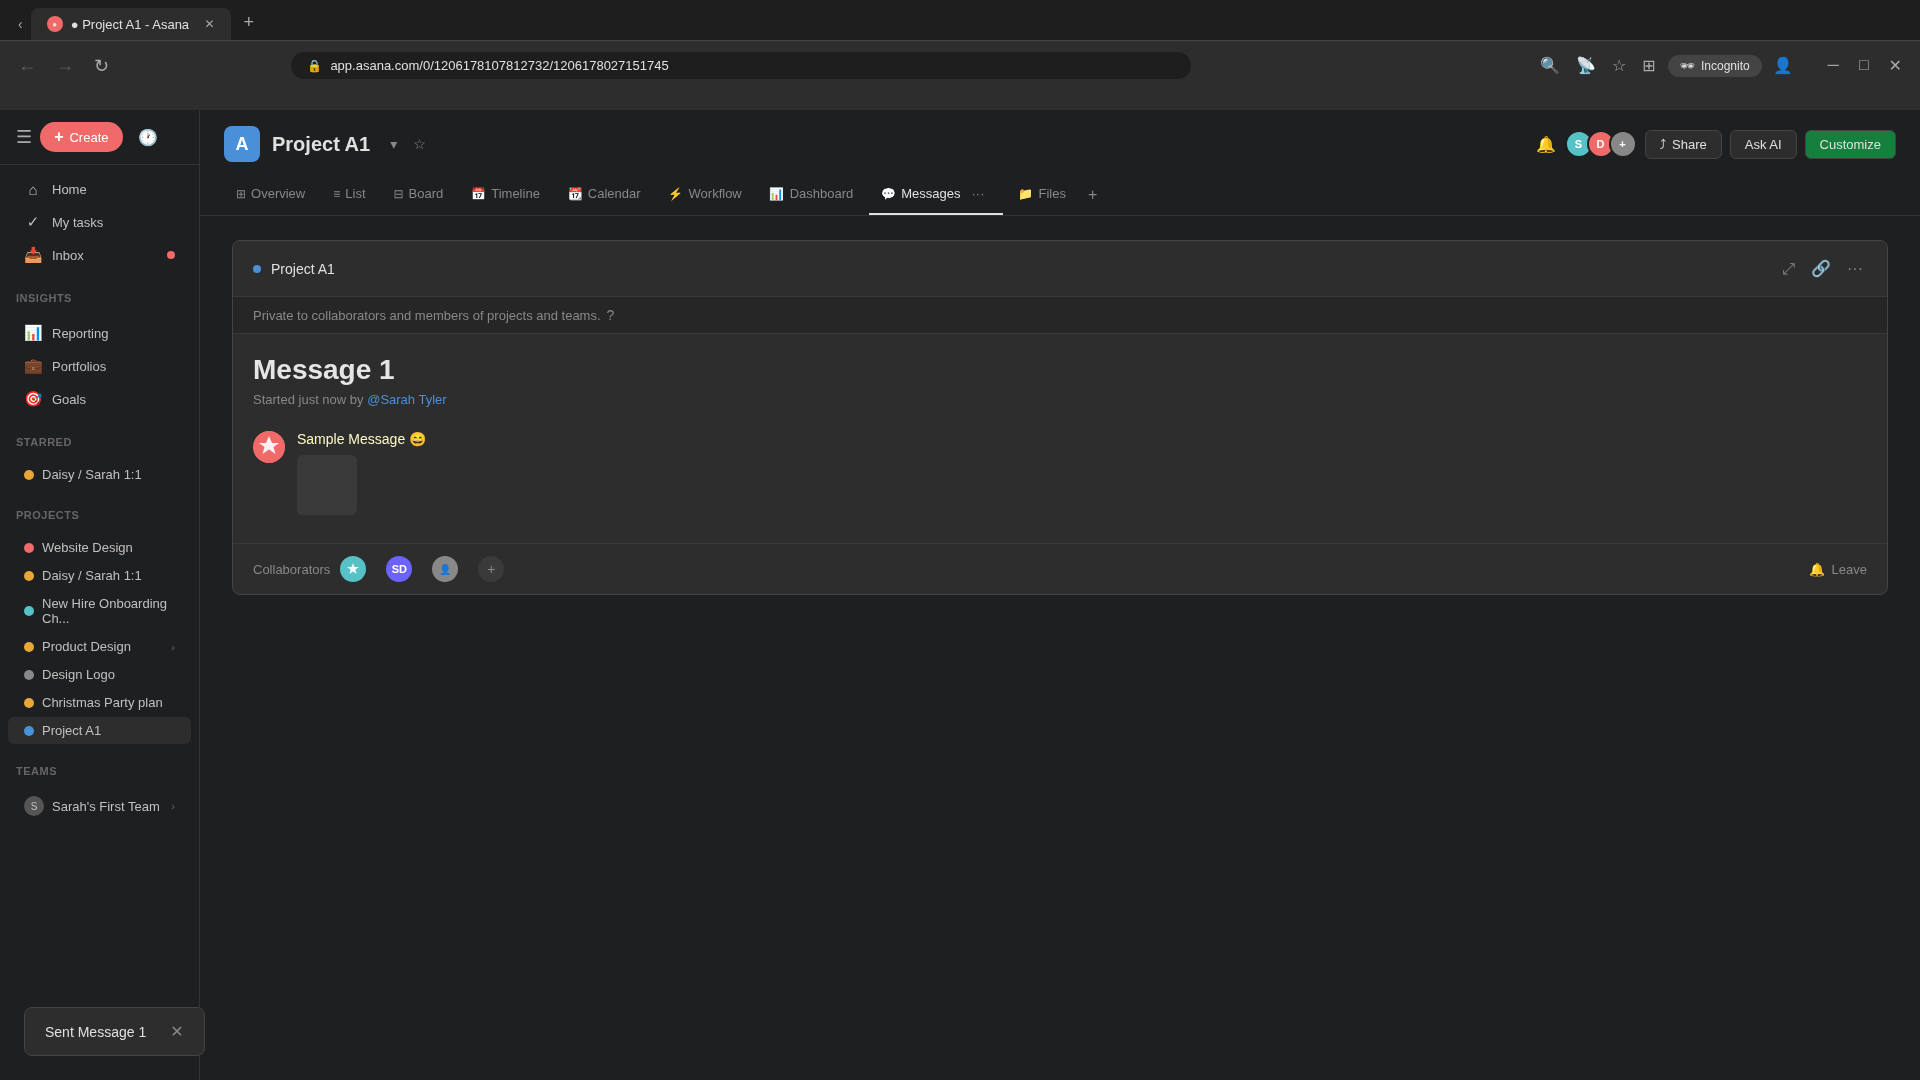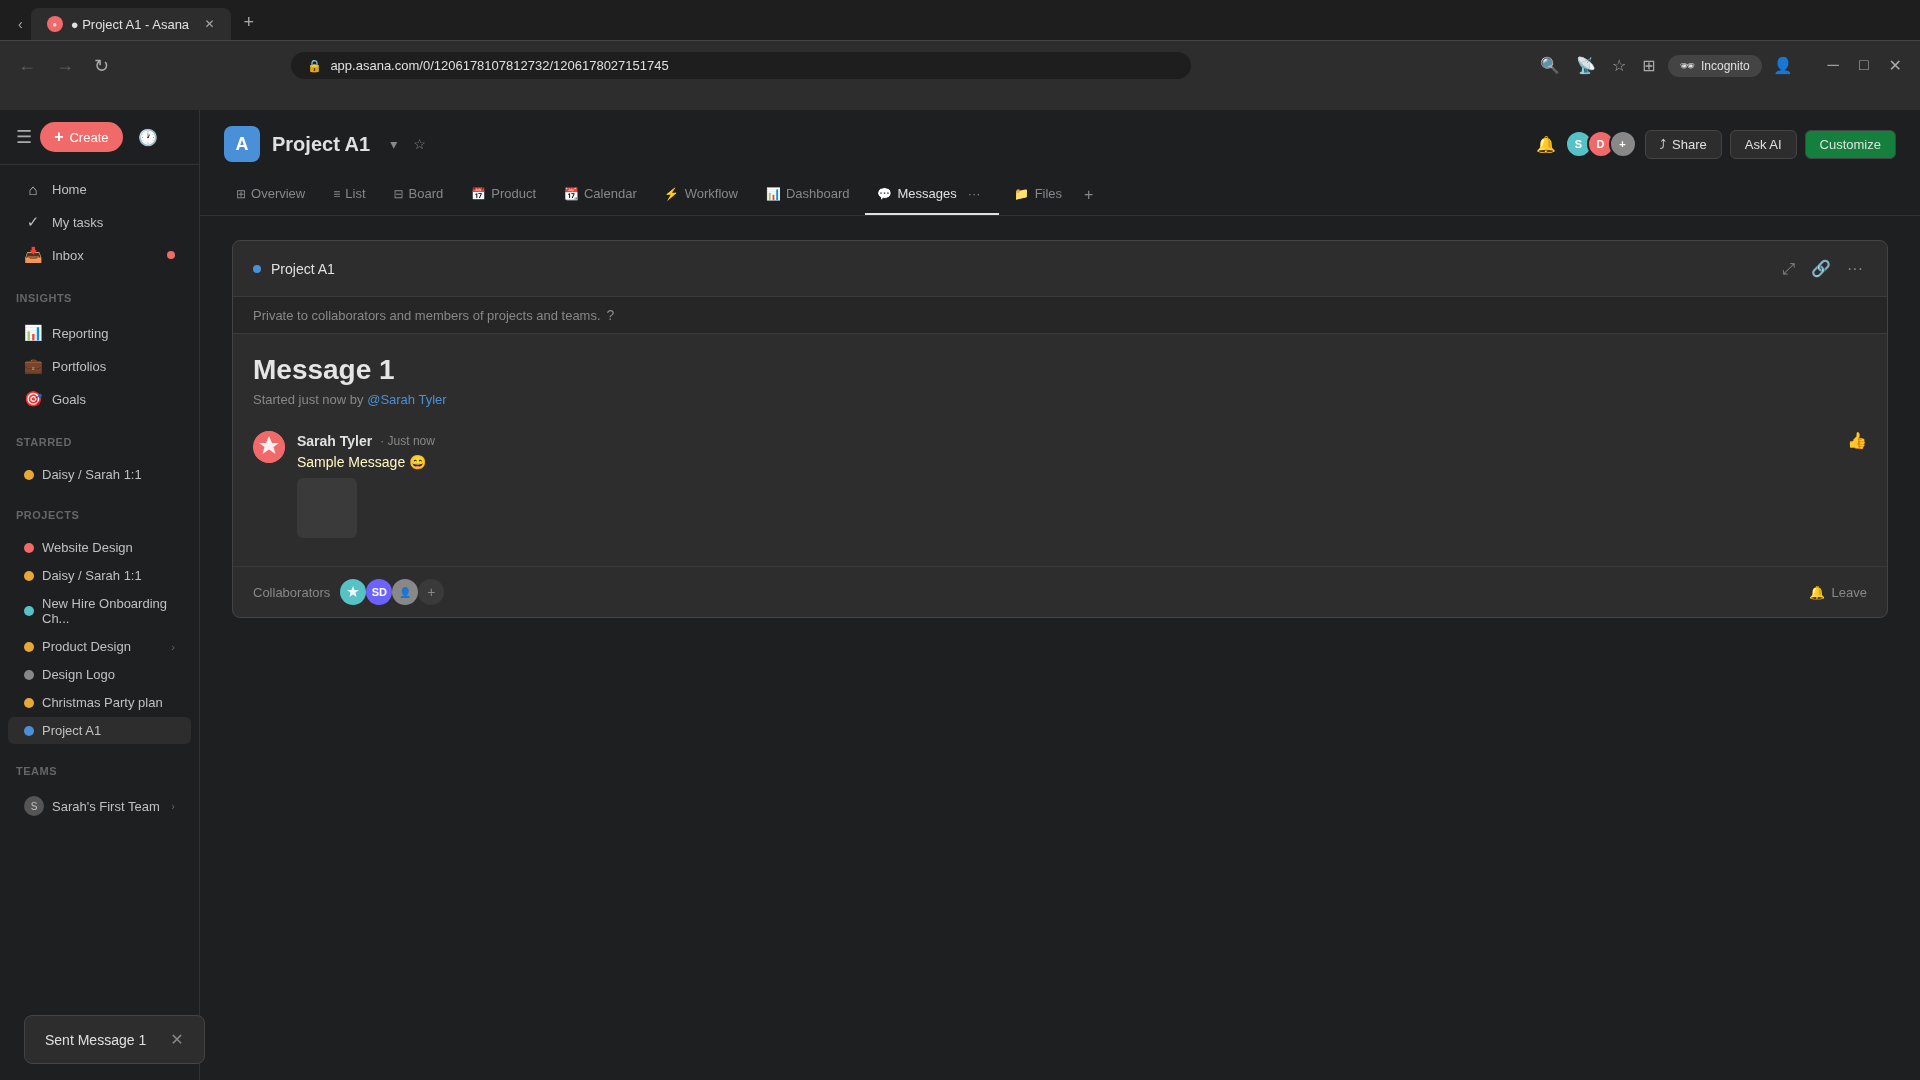--- a/index.html
+++ b/index.html
@@ -101,27 +101,27 @@
     .message-like { margin-left: auto; color: #888; font-size: 16px; cursor: pointer; }
     .message-attachment { width: 60px; height: 60px; background: #3a3a3a; border-radius: 6px; margin-top: 8px; }
 
     
     .reply-box-wrap { padding: 16px 20px; border-top: 1px solid #3a3a3a; }
     .reply-box { display: flex; align-items: flex-start; gap: 12px; }
     .reply-avatar { width: 32px; height: 32px; border-radius: 50%; background: #f06a6a; flex-shrink: 0; display: flex; align-items: center; justify-content: center; font-size: 12px; }
     .reply-input { flex: 1; background: #1e1f21; border: 1px solid #444; border-radius: 6px; padding: 10px 14px; font-size: 14px; color: #888; min-height: 60px; }
     .collaborators-row { padding: 12px 20px; border-top: 1px solid #3a3a3a; display: flex; align-items: center; }
     .collab-label { font-size: 13px; color: #888; margin-right: 10px; }
-    .collab-avatars { display: flex; align-items: center; gap: 0; }
+    .collab-avatars { display: flex; align-items: center; gap: 20px; }
     .collab-avatar { width: 26px; height: 26px; border-radius: 50%; display: flex; align-items: center; justify-content: center; font-size: 10px; font-weight: bold; }
     .collab-add { width: 26px; height: 26px; border-radius: 50%; background: #3a3a3a; display: flex; align-items: center; justify-content: center; font-size: 14px; color: #888; cursor: pointer; }
     .leave-btn { margin-left: auto; display: flex; align-items: center; gap: 6px; font-size: 13px; color: #888; cursor: pointer; }
 
     
-    .toast { position: fixed; bottom: 16px; left: 24px; background: #2d2d2d; border-radius: 8px; padding: 14px 20px; display: flex; align-items: center; gap: 12px; font-size: 14px; color: #e0e0e0; border: 1px solid #444; z-index: 1000; }
+    .toast { position: fixed; bottom: 24px; left: 24px; background: #2d2d2d; border-radius: 8px; padding: 14px 20px; display: flex; align-items: center; gap: 12px; font-size: 14px; color: #e0e0e0; border: 1px solid #444; z-index: 1000; }
     .toast-close { color: #888; font-size: 16px; cursor: pointer; margin-left: 12px; }
 
     
     ::-webkit-scrollbar { width: 6px; }
     ::-webkit-scrollbar-track { background: transparent; }
     ::-webkit-scrollbar-thumb { background: #444; border-radius: 3px; }
   </style>
 </head>
 <body>
 
@@ -296,21 +296,21 @@
         <div class="tab">
           <span class="tab-icon">≡</span>
           <span>List</span>
         </div>
         <div class="tab">
           <span class="tab-icon">⊟</span>
           <span>Board</span>
         </div>
         <div class="tab">
           <span class="tab-icon">📅</span>
-          <span>Product</span>
+          <span>Timeline</span>
         </div>
         <div class="tab">
           <span class="tab-icon">📆</span>
           <span>Calendar</span>
         </div>
         <div class="tab">
           <span class="tab-icon">⚡</span>
           <span>Workflow</span>
         </div>
         <div class="tab">
@@ -354,25 +354,20 @@
             <a>@Sarah Tyler</a>
           </div>
           <div class="message-item">
             <div class="message-avatar">
               <svg width="32" height="32" viewBox="0 0 32 32" fill="none">
                 <circle cx="16" cy="16" r="16" fill="#f06a6a"></circle>
                 <path d="M16 5L19 12H26L20.5 16L22.5 23L16 18.5L9.5 23L11.5 16L6 12H13L16 5Z" fill="white" opacity="0.9"></path>
               </svg>
             </div>
             <div class="message-content">
-              <div class="message-author-row">
-                <span class="message-author">Sarah Tyler</span>
-                <span class="message-time">· Just now</span>
-                <span class="message-like">👍</span>
-              </div>
               <div class="message-text">Sample Message 😄</div>
               <div class="message-attachment"></div>
             </div>
           </div>
         </div>
         <div class="collaborators-row">
           <span class="collab-label">Collaborators</span>
           <div class="collab-avatars">
             <div class="collab-avatar" style="background:#56c2c6;color:#fff;">
               <svg width="16" height="16" viewBox="0 0 16 16" fill="none">

